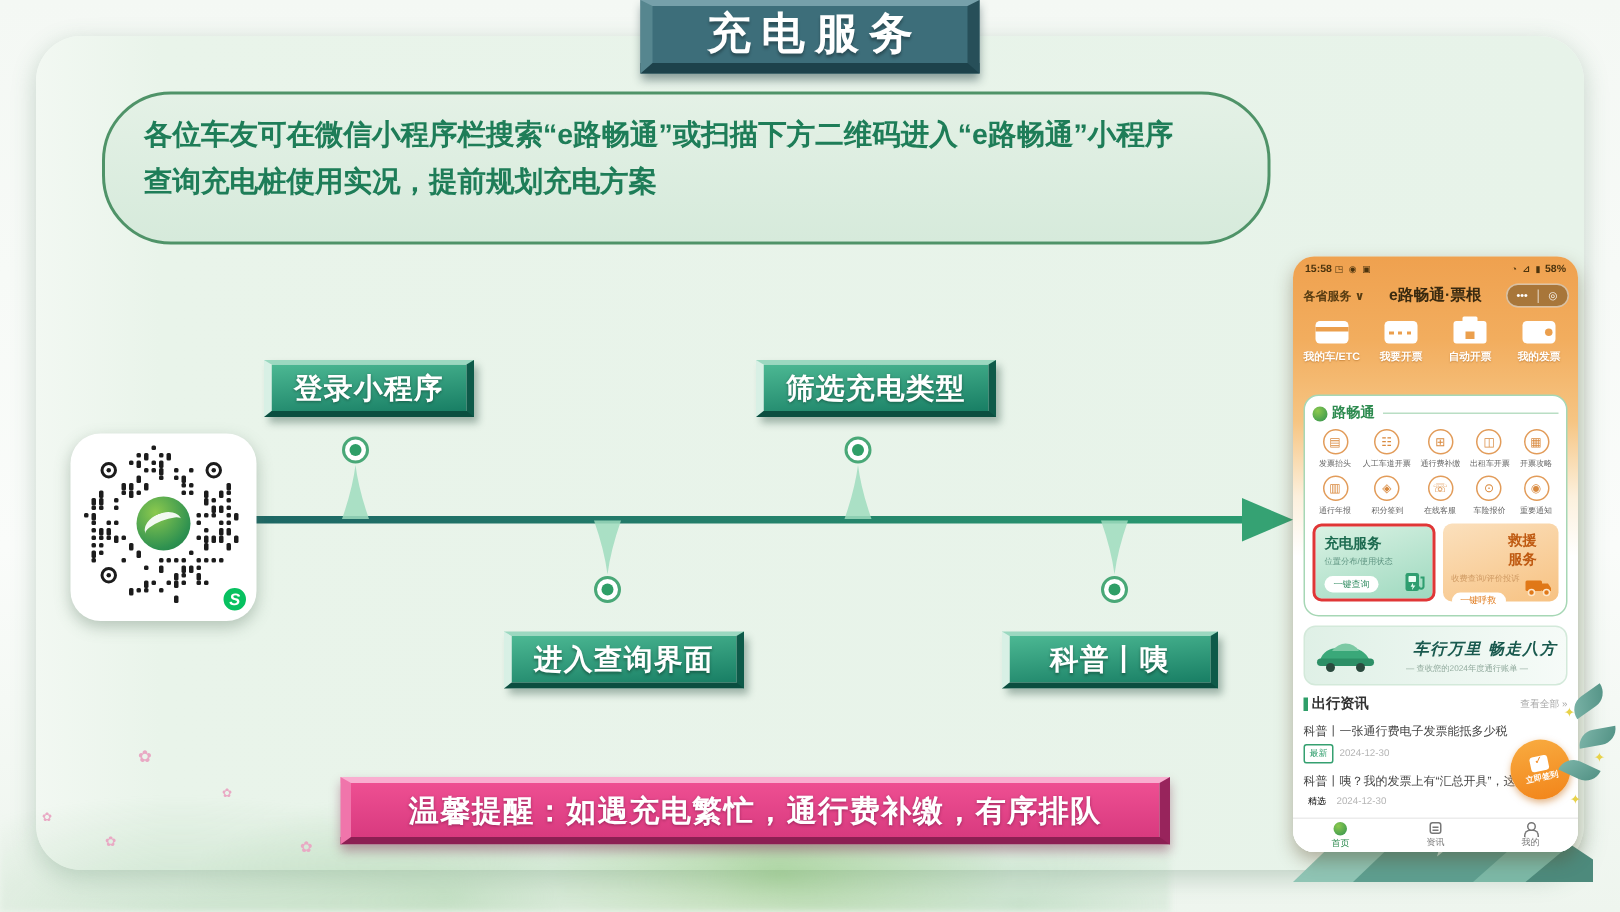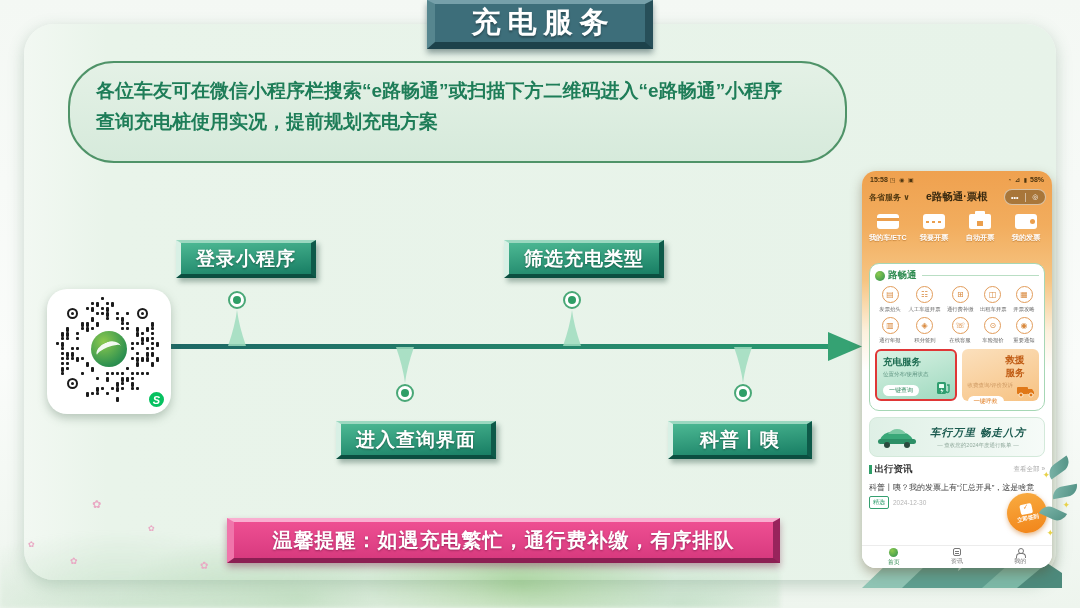--- a/index.html
+++ b/index.html
@@ -132,21 +132,21 @@
   .svc .pill{display:inline-block;background:#fff;border-radius:7px;padding:1px 6px;
     font-size:6px;margin-top:3px;}
   .svc-charge .pill{color:#2e8b5f;}
   .svc-rescue .pill{color:#e07818;}
   .svc svg{position:absolute;right:3px;bottom:3px;}
   
   .pbanner{position:absolute;left:7px;top:246px;width:176px;height:40px;border-radius:8px;
     background:linear-gradient(90deg,#dff0e6,#f6fbf8);border:1px solid #d3e9da;
     display:flex;align-items:center;padding:3px 6px;}
   .pbanner .txt{flex:1;text-align:center;}
-  .pbanner .bt{font-size:10.5px;font-weight:bold;font-style:italic;color:#19594e;letter-spacing:1px;}
+  .pbanner .bt{font-size:10.5px;font-weight:bold;font-style:italic;color:#19594e;letter-spacing:1px;text-align:right;}
   .pbanner .bs{font-size:5.5px;color:#92ab9e;margin-top:2px;}
   
   .pnews{position:absolute;left:7px;top:292px;width:176px;}
   .nhead{display:flex;align-items:center;}
   .nbar{width:2.5px;height:9px;background:#2e9e68;margin-right:3px;}
   .nht{font-size:9.5px;font-weight:bold;color:#333;}
   .nmore{margin-left:auto;font-size:6.5px;color:#a9a9a9;}
   .nitem{margin-top:6px;}
   .nit{font-size:8px;color:#444;white-space:nowrap;overflow:hidden;}
   .nmeta{display:flex;align-items:center;gap:4px;margin-top:3px;}
@@ -514,20 +514,27 @@
       </div>
     </div>
 
     <div class="pnews">
       <div class="nhead">
         <span class="nbar"></span>
         <span class="nht">出行资讯</span>
         <span class="nmore">查看全部 »</span>
       </div>
       <div class="nitem">
+        <div class="nit">科普丨一张通行费电子发票能抵多少税</div>
+        <div class="nmeta">
+          <span class="nbadge">最新</span>
+          <span class="ndate">2024-12-30</span>
+        </div>
+      </div>
+      <div class="nitem">
         <div class="nit">科普丨咦？我的发票上有“汇总开具”，这是啥意</div>
         <div class="nmeta">
           <span class="nbadge">精选</span>
           <span class="ndate">2024-12-30</span>
         </div>
       </div>
     </div>
 
     <div class="signin">
       <span class="cal"></span>

